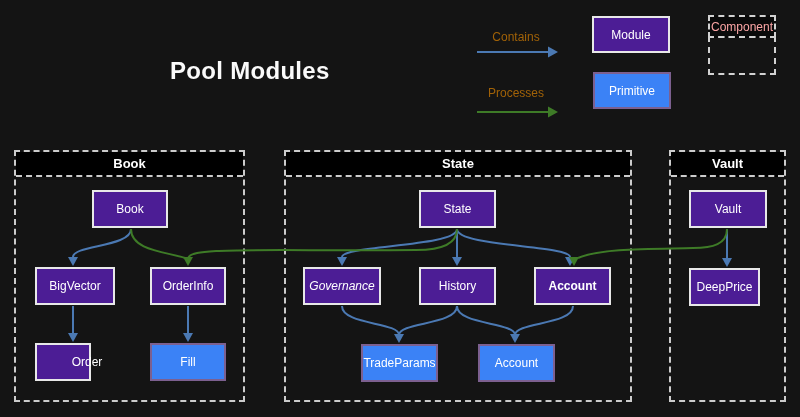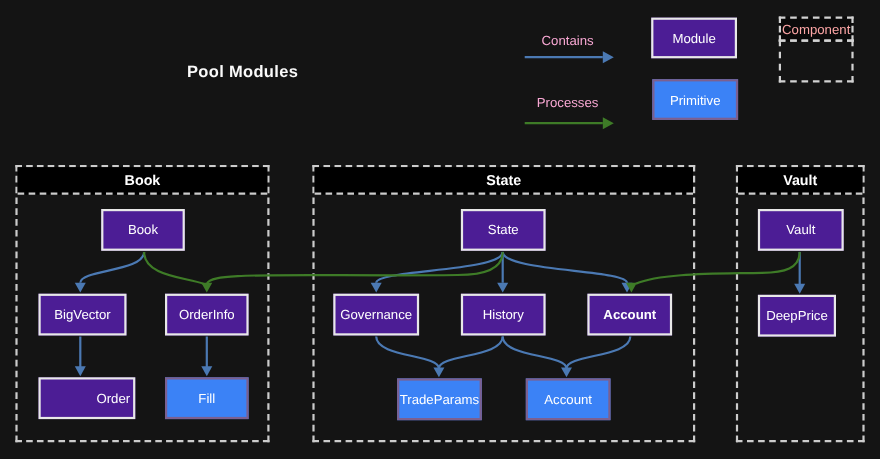--- a/index.html
+++ b/index.html
@@ -3,26 +3,26 @@
 <meta charset="utf-8">
 <style>
   html,body{margin:0;padding:0;background:#141414;}
   .canvas{
     position:relative;width:800px;height:417px;overflow:hidden;
     background:#141414;font-family:"Liberation Sans",sans-serif;
     color:#ffffff;
   }
   .title{
     position:absolute;left:170px;top:57px;margin:0;
-    font-size:15px;font-weight:bold;color:#fafafa;letter-spacing:.3px;
+    font-size:24px;font-weight:bold;color:#fafafa;letter-spacing:.3px;
   }
   
   .legend-label{
     position:absolute;width:80px;text-align:center;
-    font-size:12px;color:#f9a8d4;
+    font-size:12px;color:#a16207;
   }
   .lbl-contains{left:476px;top:30px;}
   .lbl-processes{left:476px;top:86px;}
   
   .node{
     position:absolute;height:38px;box-sizing:border-box;
     display:flex;align-items:center;justify-content:center;
     font-size:12px;color:#ffffff;z-index:3;white-space:nowrap;
   }
   .module{background:#4c1d95;border:2px solid #e8e8e8;}
@@ -50,24 +50,24 @@
   }
   .component-body{
     box-sizing:border-box;border:2px dashed #d2d2d2;border-top:2px dashed #d2d2d2;
     height:39px;margin-top:-2px;background:transparent;
   }
   .edges{position:absolute;left:0;top:0;z-index:2;pointer-events:none;}
   
   .n-book{left:92px;top:190px;width:76px;}
   .n-bigvector{left:35px;top:267px;width:80px;}
   .n-orderinfo{left:150px;top:267px;width:76px;}
-  .n-order{left:35px;top:343px;width:88px;padding-left:48px;}
+  .n-order{left:35px;top:343px;width:56px;padding-left:48px;}
   .n-fill{left:150px;top:343px;width:76px;}
   .n-state{left:419px;top:190px;width:77px;}
-  .n-governance{left:303px;top:267px;width:78px;}
+  .n-governance{left:303px;top:267px;width:78px;font-style:italic;}
   .n-history{left:419px;top:267px;width:77px;}
   .n-account{left:534px;top:267px;width:77px;font-weight:bold;}
   .n-tradeparams{left:361px;top:344px;width:77px;}
   .n-balances{left:478px;top:344px;width:77px;}
   .n-vault{left:689px;top:190px;width:78px;}
   .n-deepprice{left:689px;top:268px;width:71px;}
   .legend-module{left:592px;top:16px;width:78px;height:37px;}
   .legend-primitive{left:593px;top:72px;width:78px;height:37px;}
 </style>
 </head>

